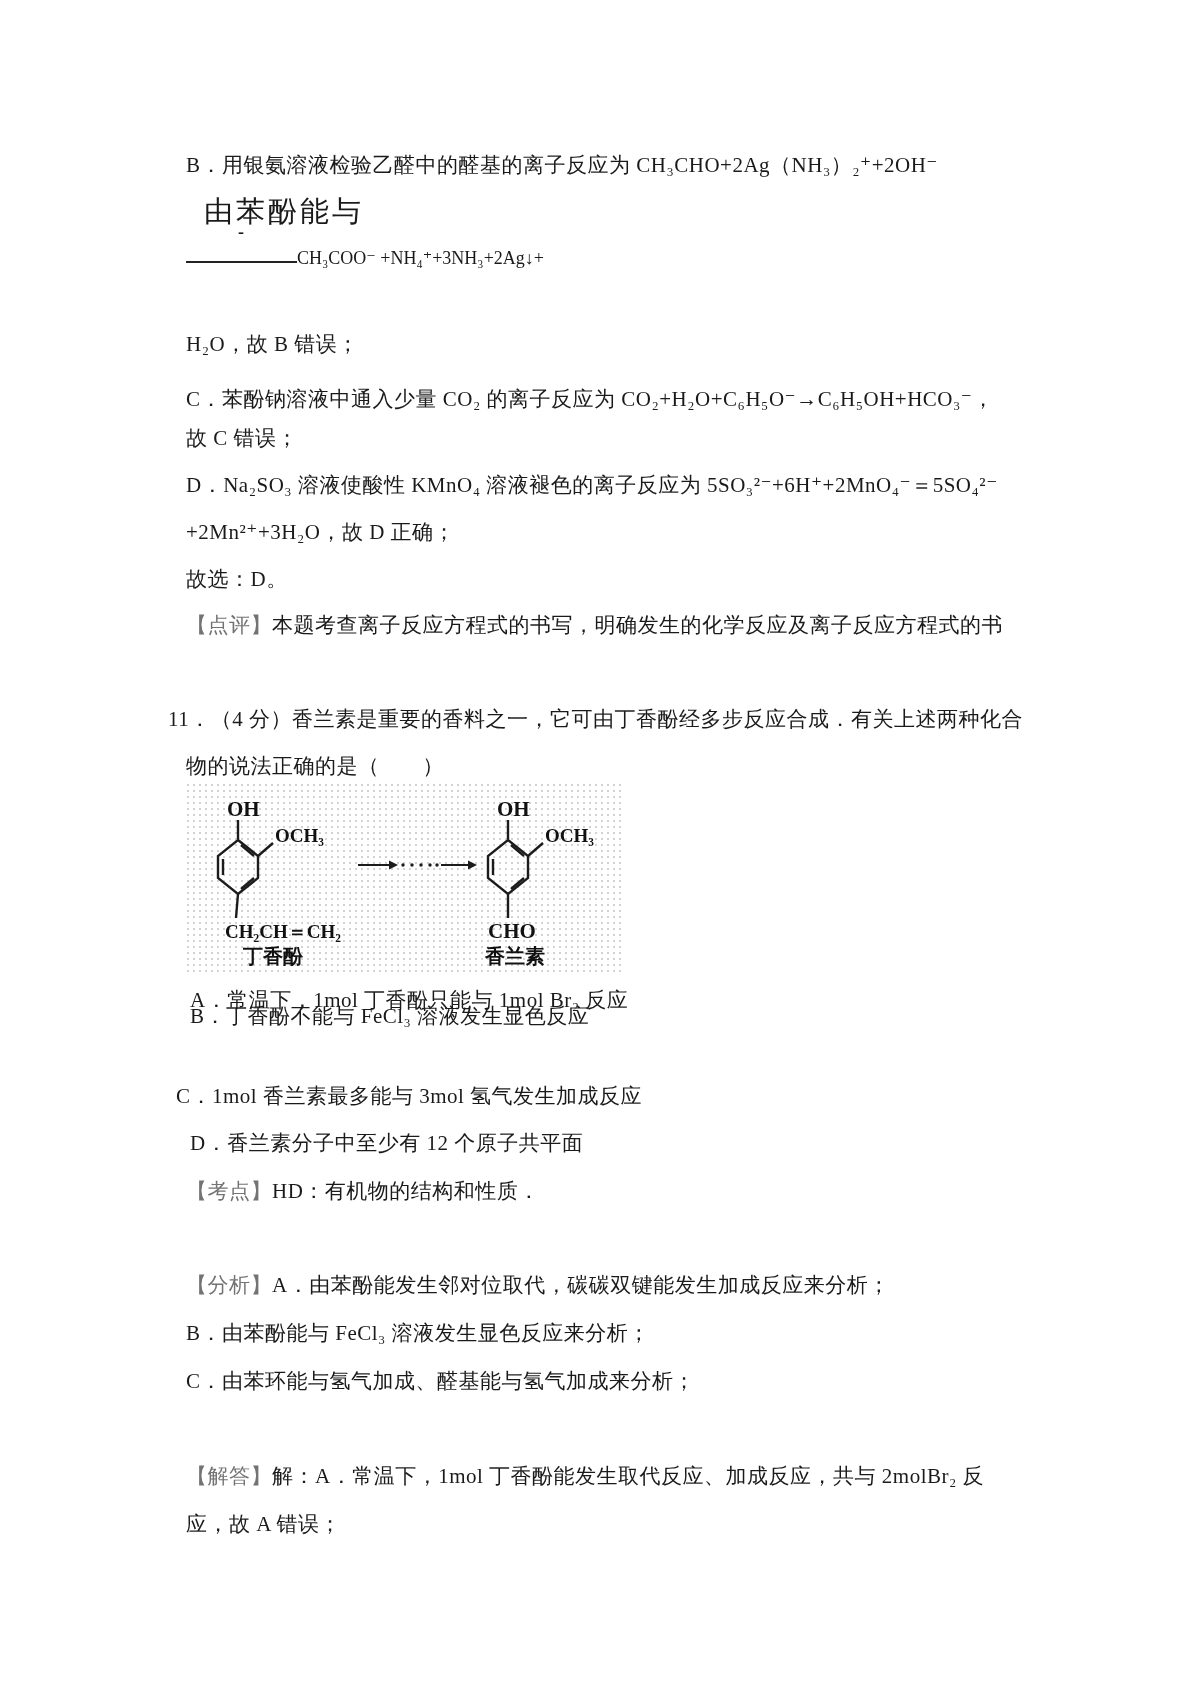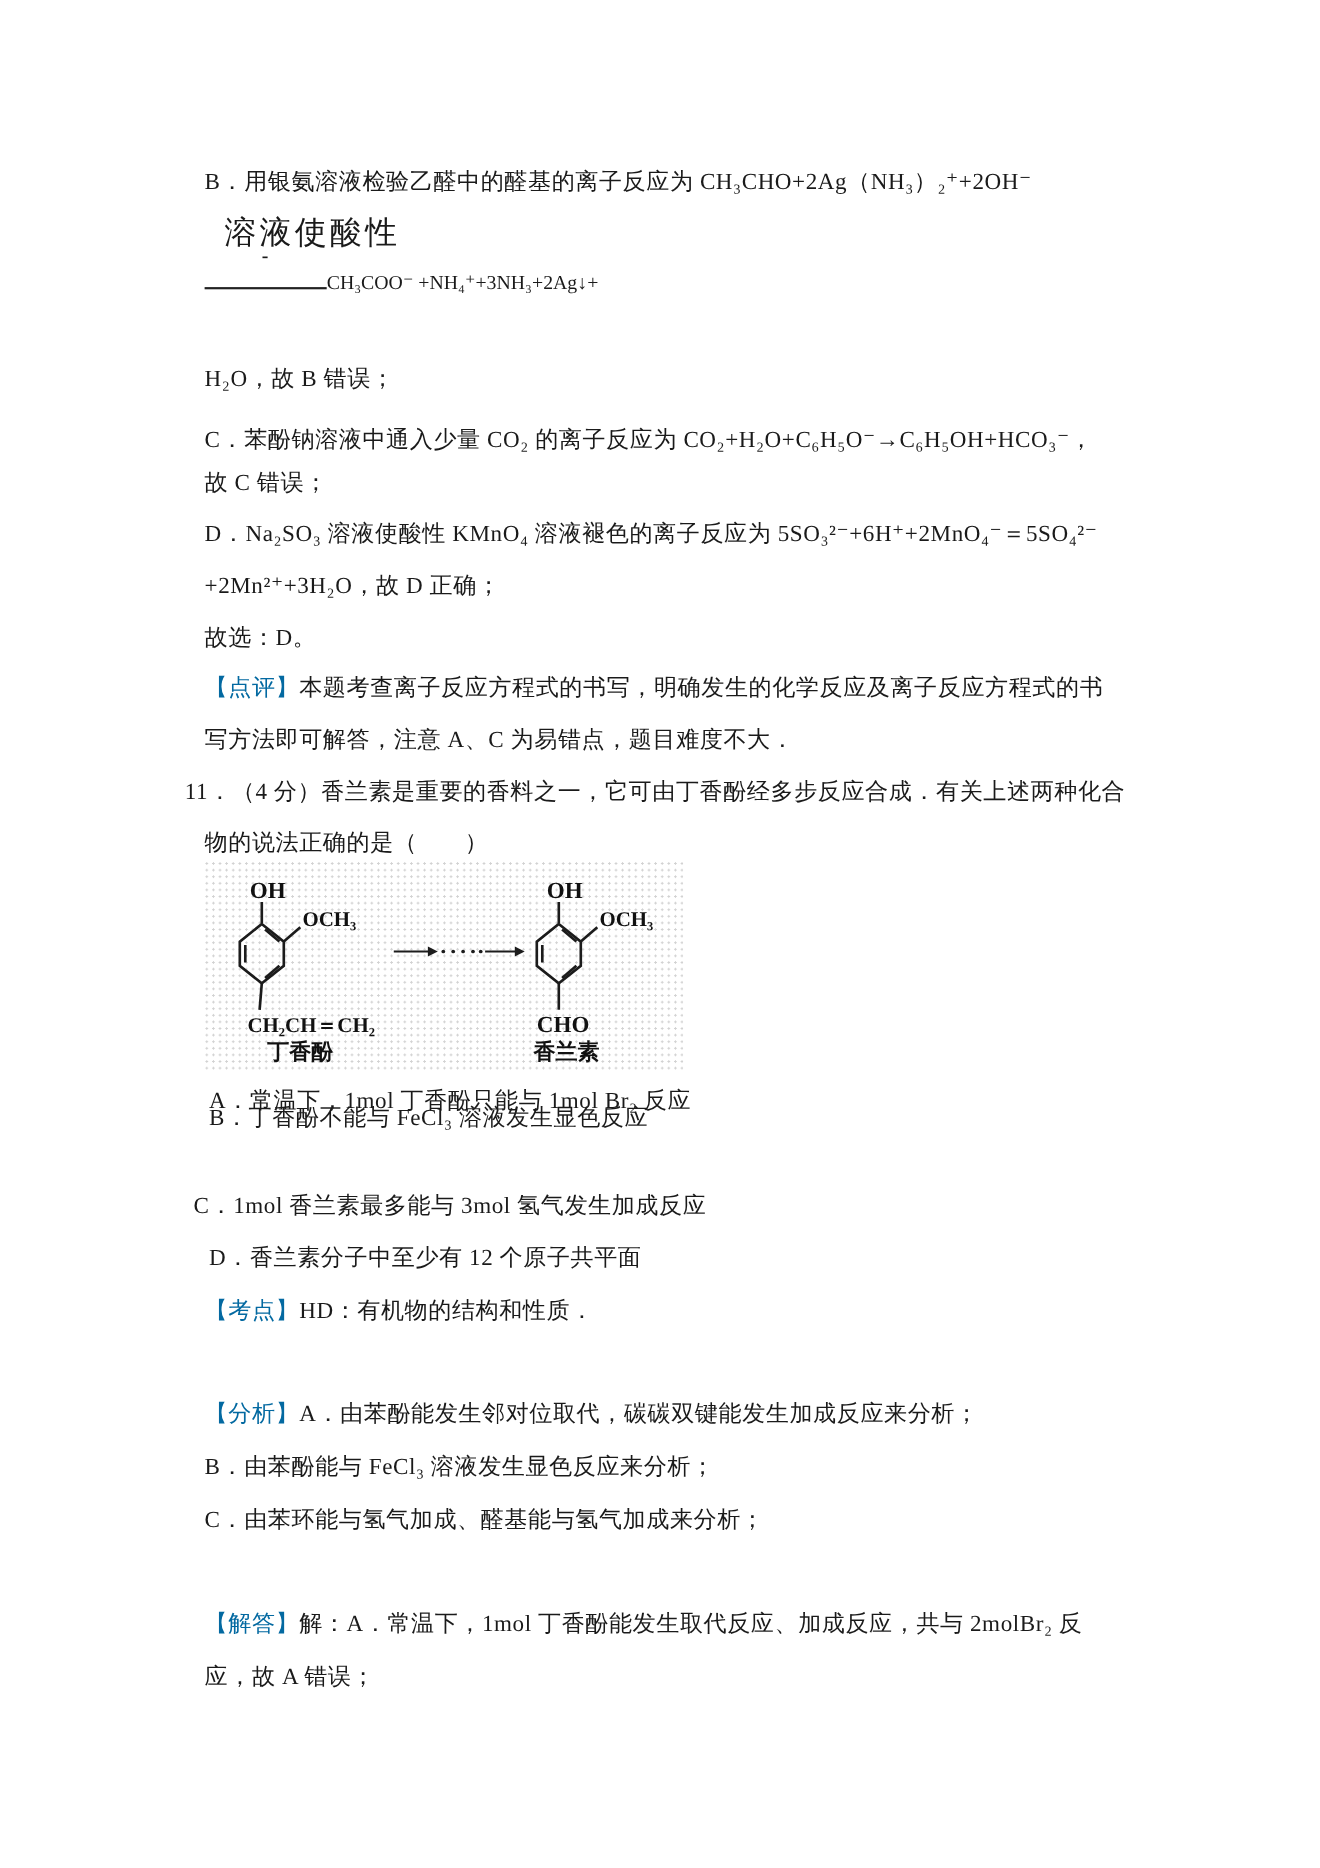--- a/index.html
+++ b/index.html
@@ -12,21 +12,21 @@
     overflow:hidden;
     padding-left:33px;
   }
   .ln{
     position:absolute;
     left:186px;
     font-size:21px;
     white-space:nowrap;
     letter-spacing:0.5px;
   }
-  .tag{color:#0369a1;}
+  .tag{color:#737373;}
   .cond{
     position:absolute;left:204px;top:192px;
     font-size:29px;letter-spacing:3px;white-space:nowrap;
   }
   .cond-minus{
     position:absolute;left:238px;top:222px;
     font-size:18px;font-weight:bold;
   }
   .rxn-line{
     position:absolute;left:186px;top:261px;
@@ -43,36 +43,35 @@
   .diagram svg{display:block;}
   .mol-label{font-family:"Liberation Serif","DejaVu Serif",serif;font-weight:bold;}
 </style>
 </head>
 <body>
 
 <div class="page">
 
   <div class="ln" style="top:151px">B．用银氨溶液检验乙醛中的醛基的离子反应为 CH₃CHO+2Ag（NH₃）₂⁺+2OH⁻</div>
 
-  <div class="cond">溶液使酸性</div>
+  <div class="cond">由苯酚能与</div>
   <div class="cond-minus">-</div>
   <div class="rxn-line"></div>
   <div class="products">CH₃COO⁻ +NH₄⁺+3NH₃+2Ag↓+</div>
 
   <div class="ln" style="top:330px">H₂O，故 B 错误；</div>
   <div class="ln" style="top:385px">C．苯酚钠溶液中通入少量 CO₂ 的离子反应为 CO₂+H₂O+C₆H₅O⁻→C₆H₅OH+HCO₃⁻，</div>
   <div class="ln" style="top:424px">故 C 错误；</div>
   <div class="ln" style="top:471px">D．Na₂SO₃ 溶液使酸性 KMnO₄ 溶液褪色的离子反应为 5SO₃²⁻+6H⁺+2MnO₄⁻＝5SO₄²⁻</div>
   <div class="ln" style="top:518px">+2Mn²⁺+3H₂O，故 D 正确；</div>
   <div class="ln" style="top:565px">故选：D。</div>
 
   <div class="ln" style="top:611px">
     <span class="tag">【点评】</span><span>本题考查离子反应方程式的书写，明确发生的化学反应及离子反应方程式的书</span>
   </div>
-  <div class="ln" style="top:658px">写方法即可解答，注意 A、C 为易错点，题目难度不大．</div>
 
   <div class="ln" style="left:168px;top:705px">11．（4 分）香兰素是重要的香料之一，它可由丁香酚经多步反应合成．有关上述两种化合</div>
   <div class="ln" style="top:752px">物的说法正确的是（　　）</div>
 
   <div class="diagram">
     <svg width="436" height="192" viewBox="0 0 436 192">
       <g stroke="#1c1c1c" stroke-width="2.4" fill="none">
 
         <polygon points="53,58 73,74 73,96 53,112 33,96 33,74"></polygon>
 

